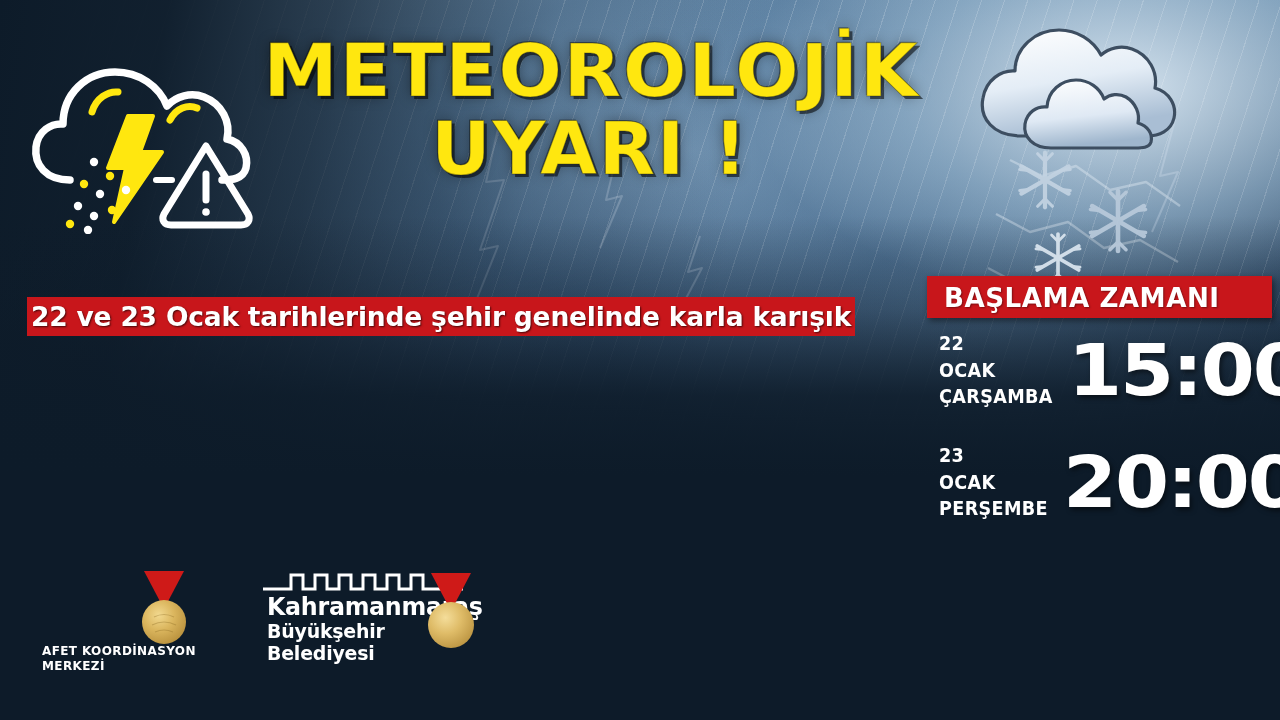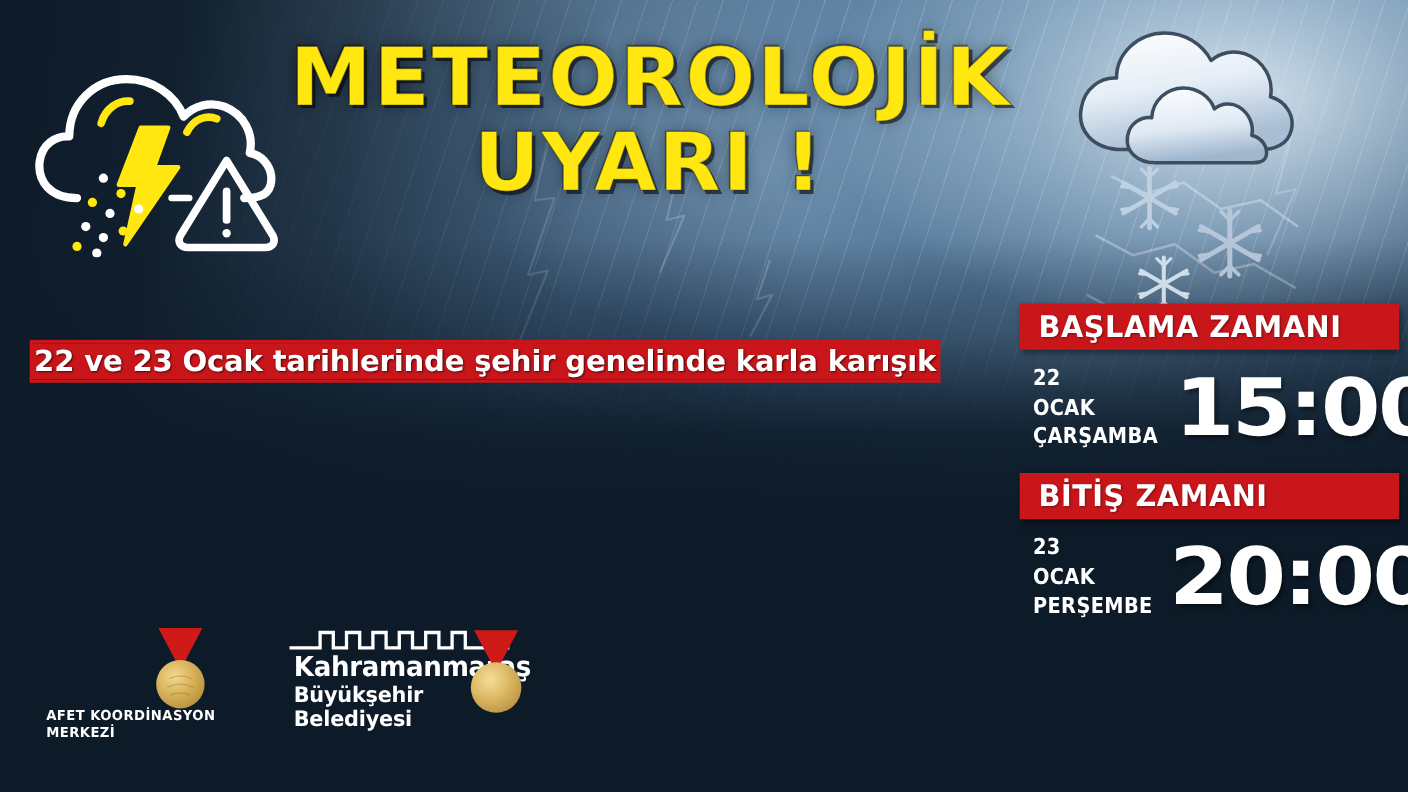--- a/index.html
+++ b/index.html
@@ -70,21 +70,21 @@
       3px 3px 0 rgba(0,0,0,0.55),
       -1px -1px 0 rgba(0,0,0,0.35),
       0 0 14px rgba(0,0,0,0.40);
     -webkit-text-stroke:1px rgba(40,40,10,0.35);
   }
   .title-1 { font-size:73px; transform:scaleX(1.02); }
   .title-2 { font-size:73px; margin-top:8px; }
 
   
   .message {
-    position:absolute; left:30px; top:308px; width:820px;
+    position:absolute; left:30px; top:296px; width:820px;
     z-index:6;
     font-family:"DejaVu Sans", sans-serif;
   }
   .msg-line {
     font-size:26.5px;
     font-weight:bold;
     color:#ffffff;
     line-height:1.62;
     letter-spacing:-0.2px;
     white-space:nowrap;
@@ -329,23 +329,20 @@
       <div class="date-stack">
         <span class="date-line">22</span>
         <span class="date-line">OCAK</span>
         <span class="date-line">ÇARŞAMBA</span>
       </div>
       <div class="clock">15:00</div>
     </div>
 
     <div class="spacer-8"></div>
 
-    <div class="time-bar">
-      <span class="time-bar-label">BİTİŞ ZAMANI</span>
-    </div>
     <div class="time-row">
       <div class="date-stack">
         <span class="date-line">23</span>
         <span class="date-line">OCAK</span>
         <span class="date-line">PERŞEMBE</span>
       </div>
       <div class="clock">20:00</div>
     </div>
 
   </div>

